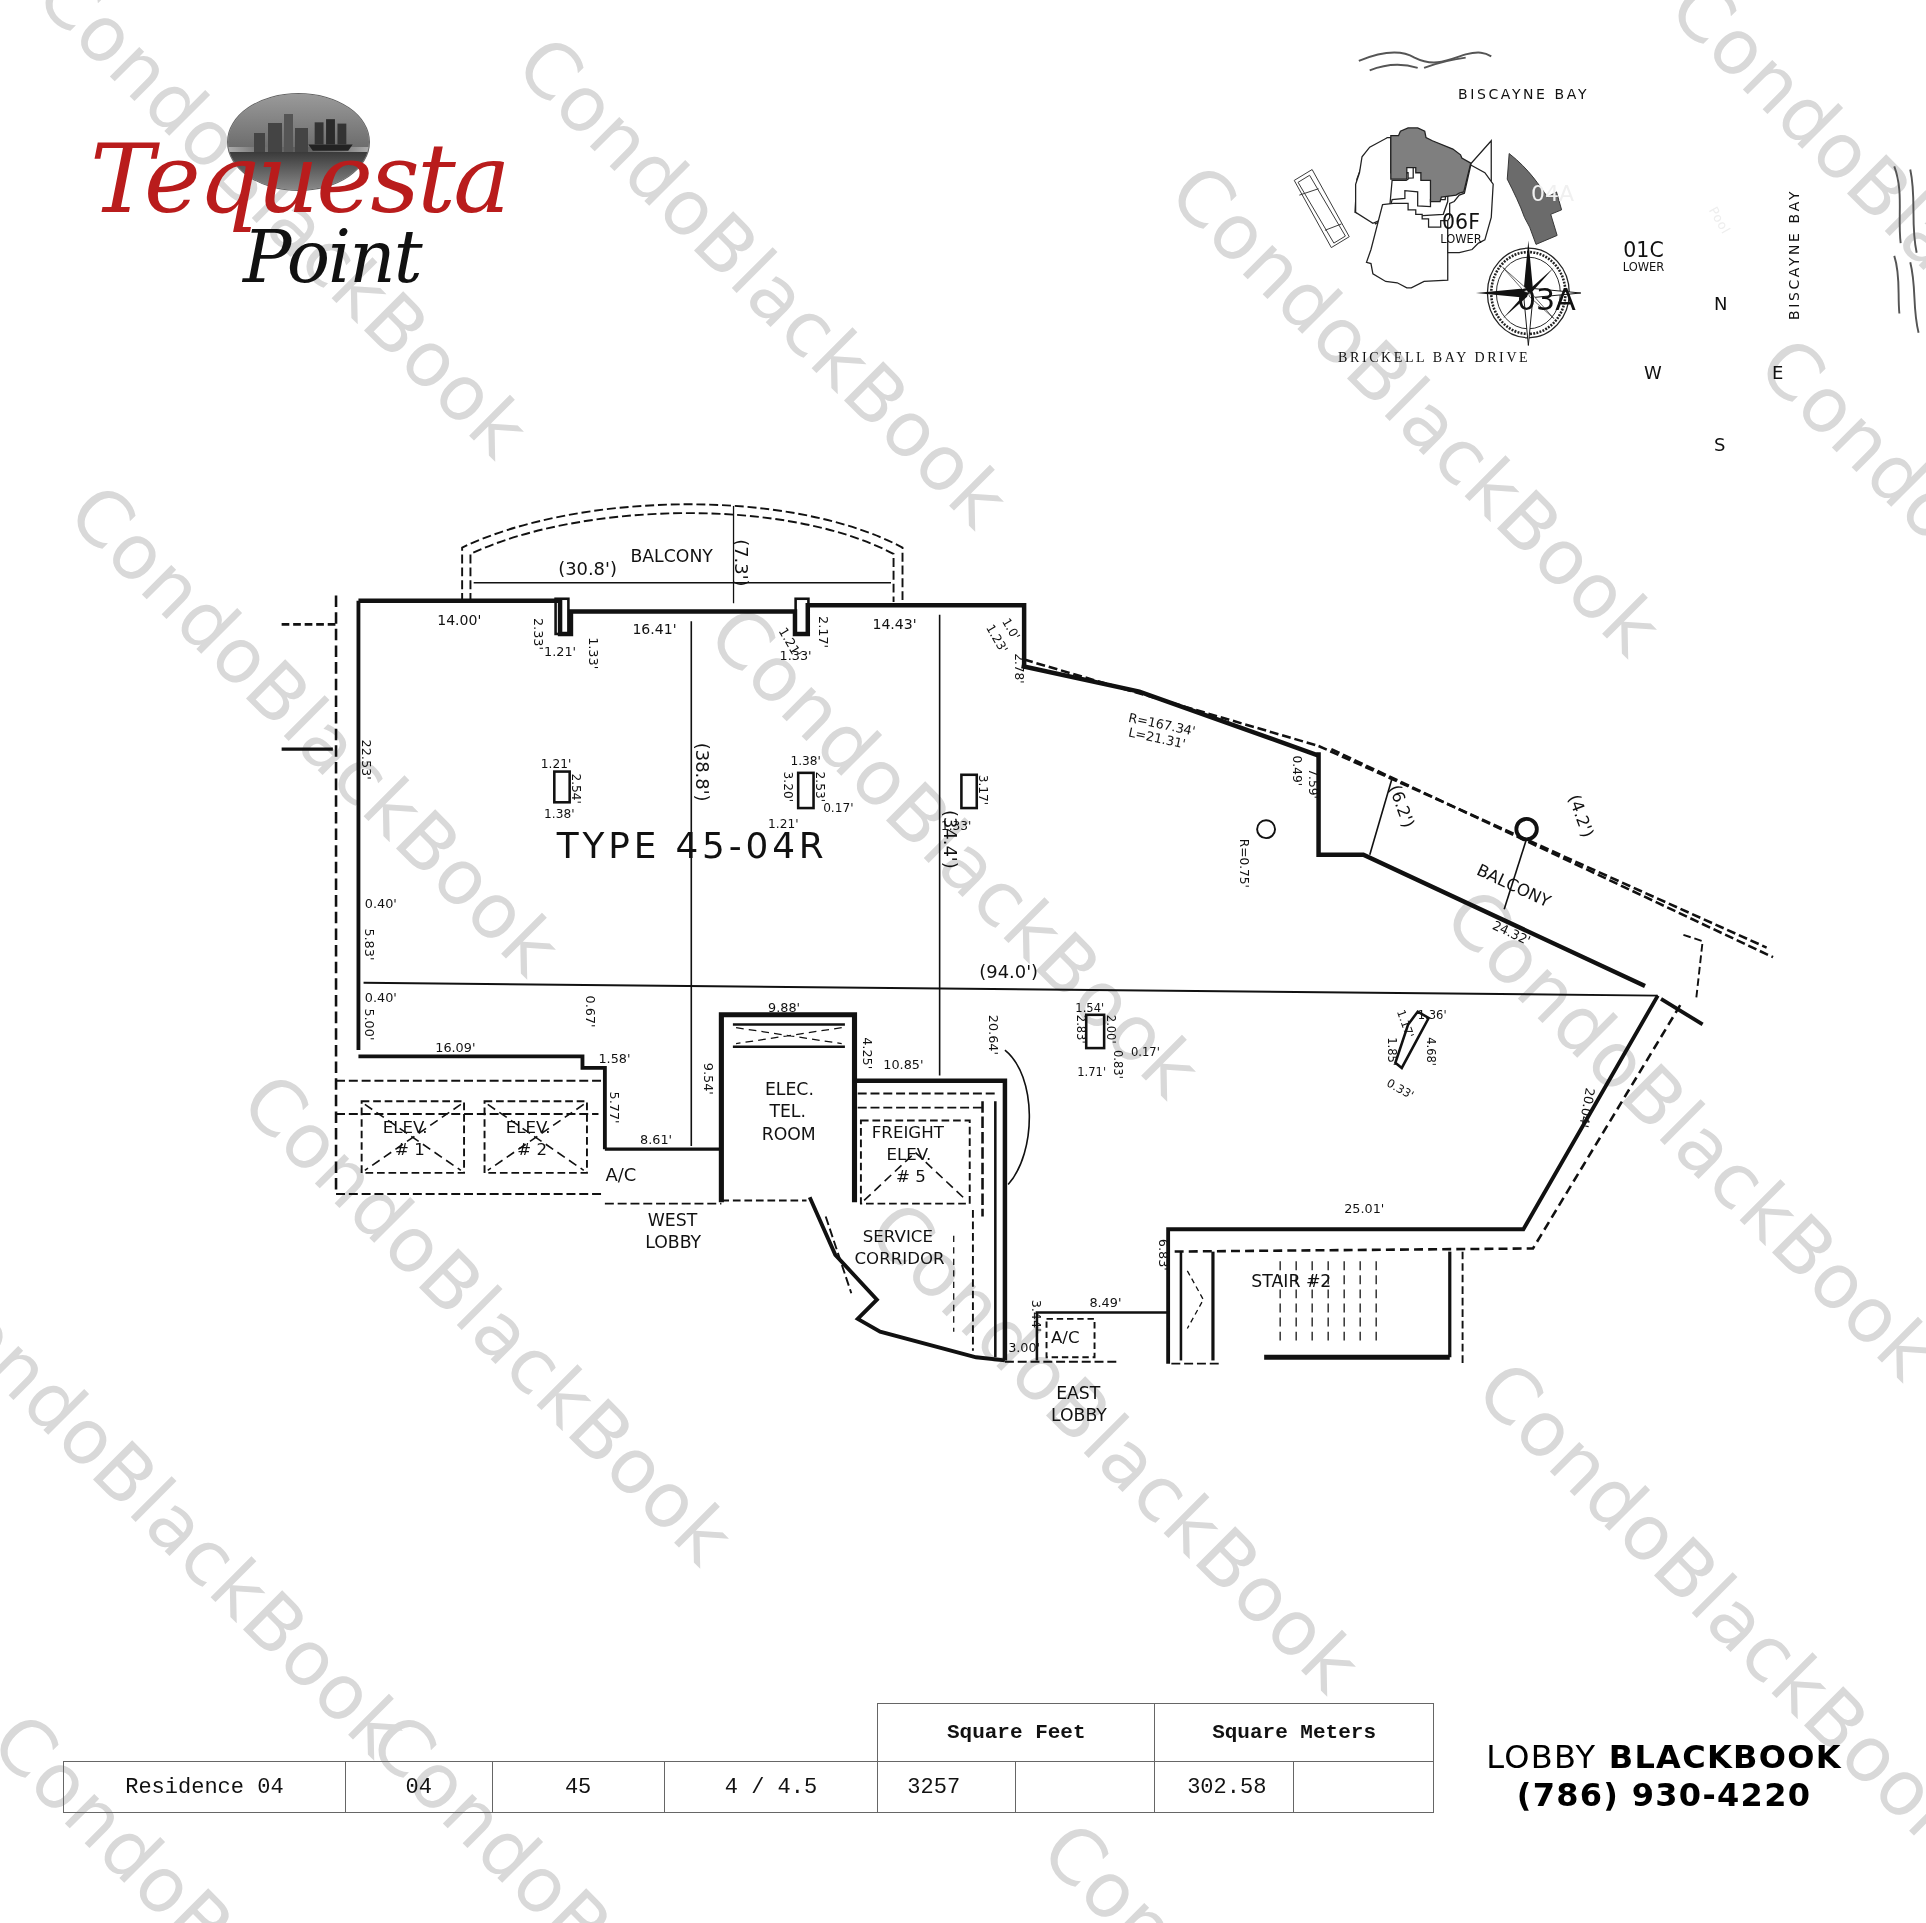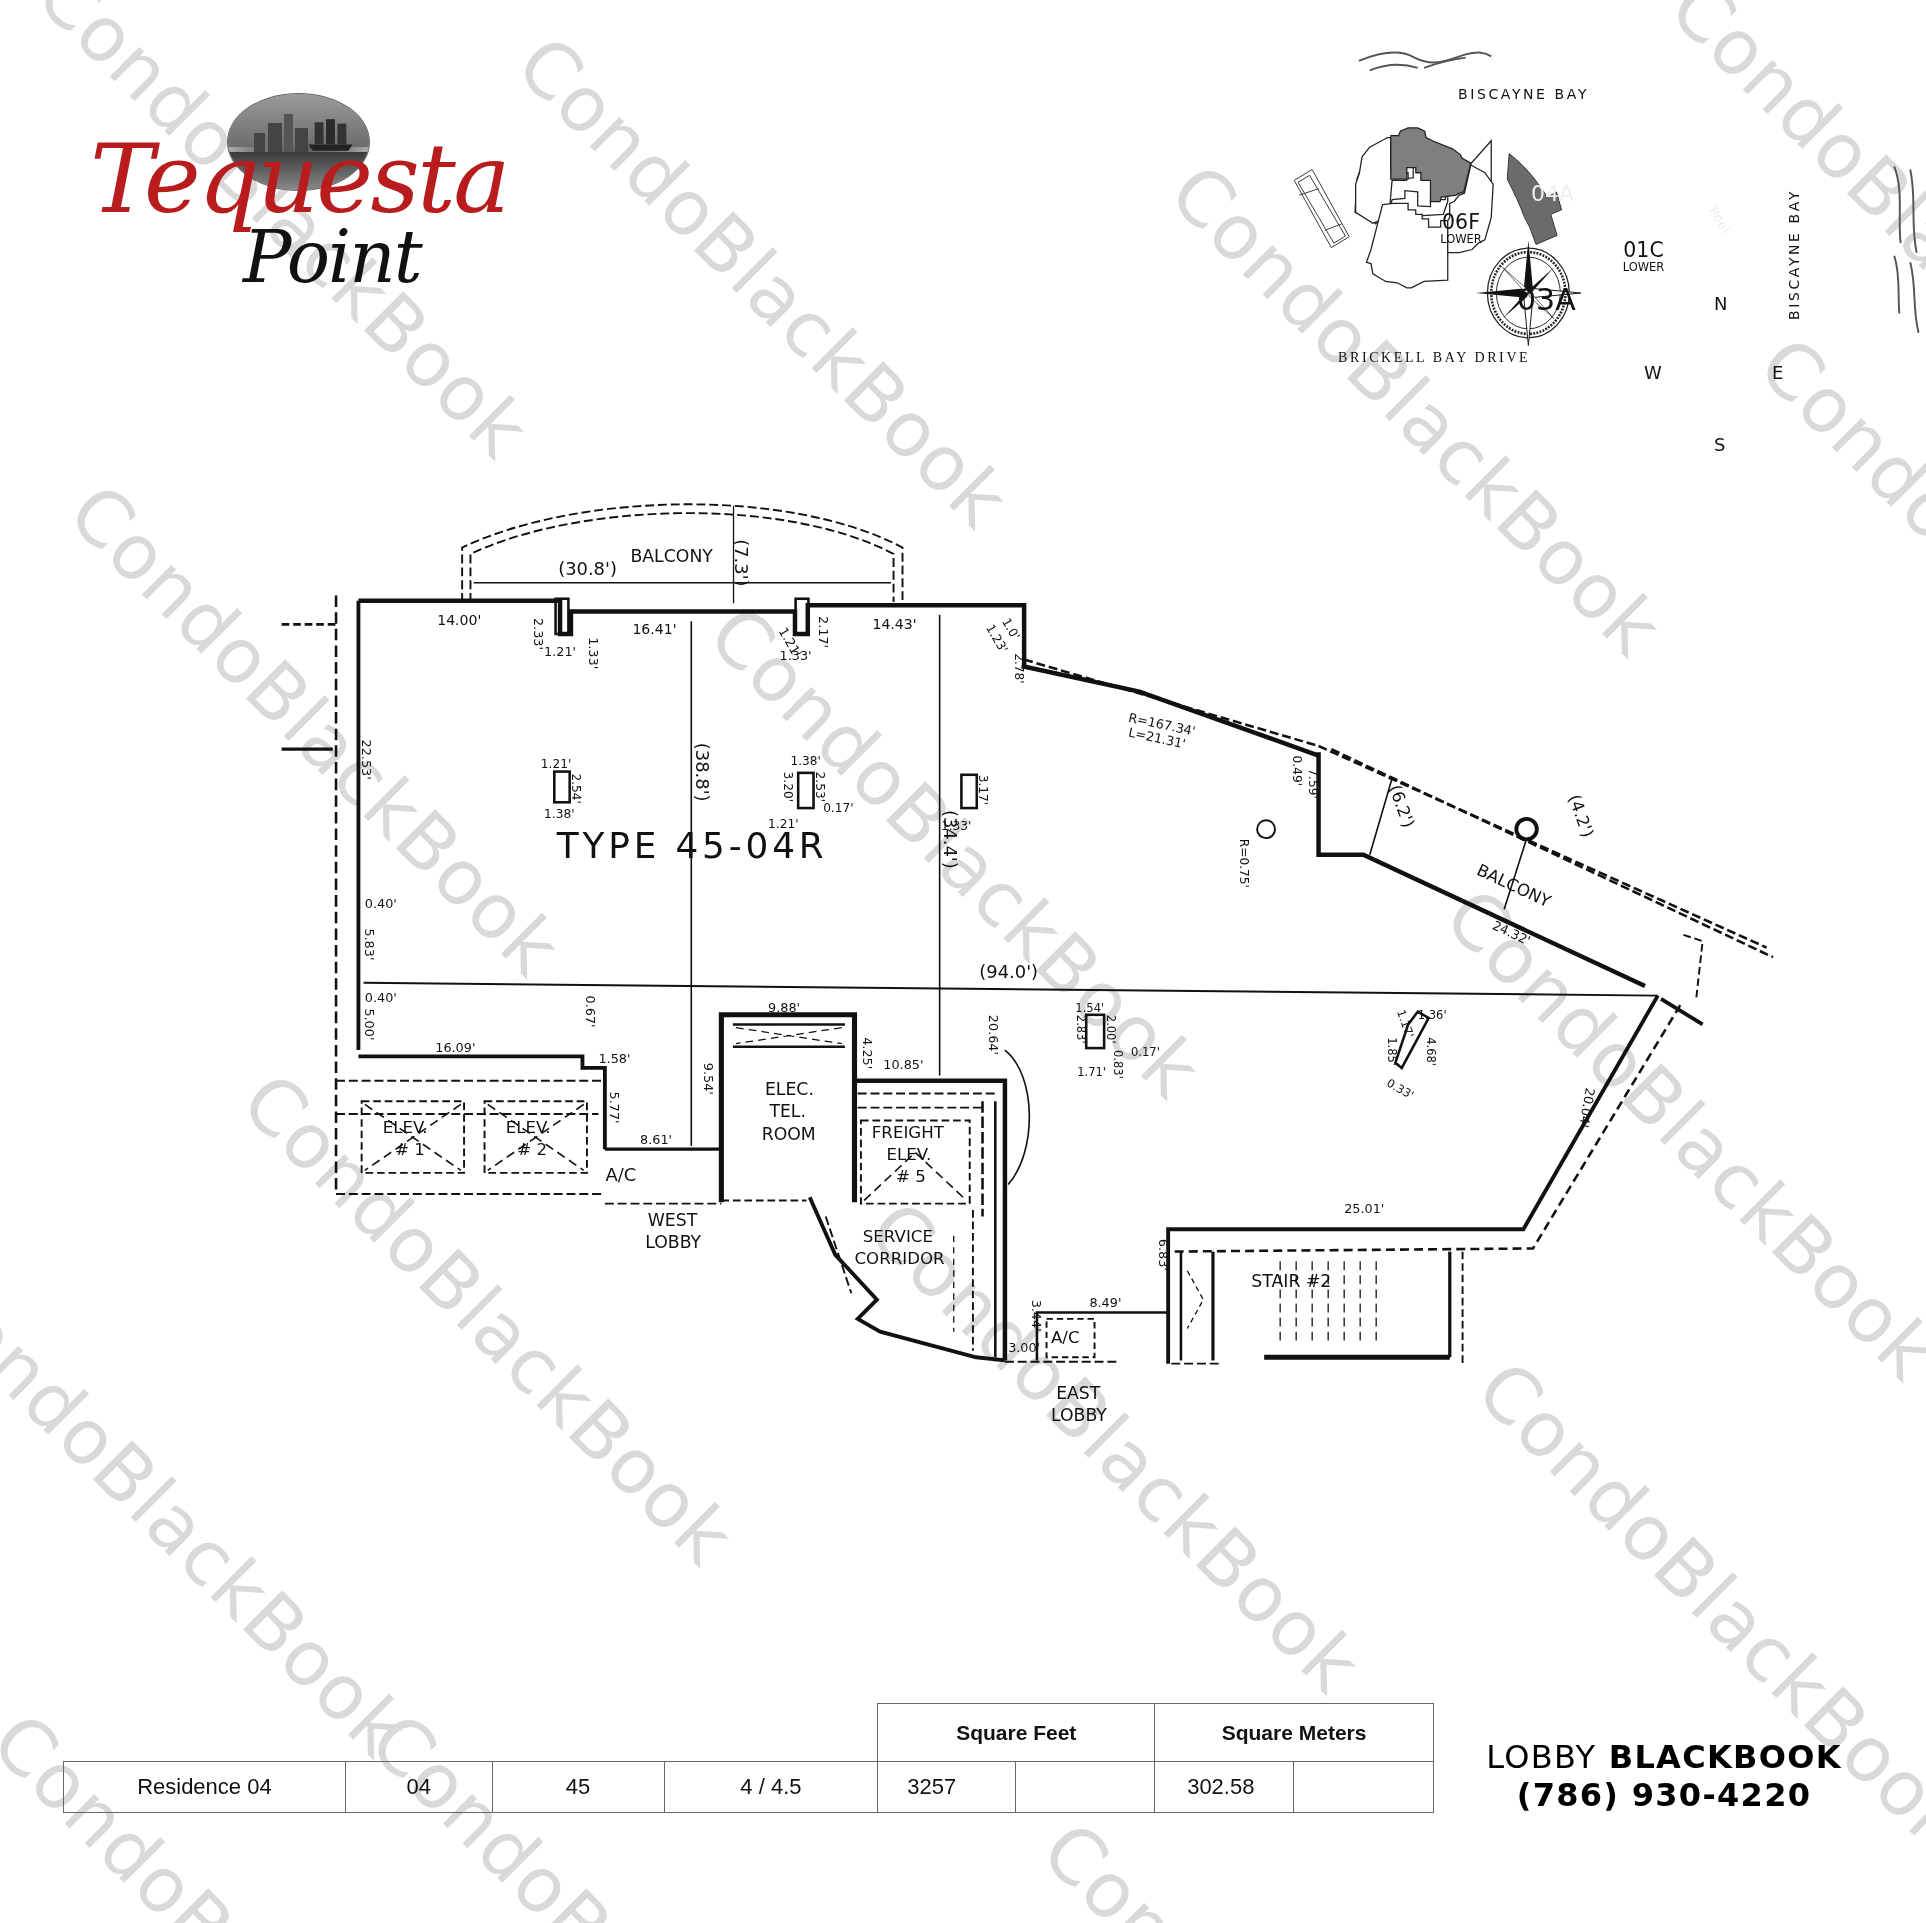--- a/index.html
+++ b/index.html
@@ -16,21 +16,21 @@
   .logo-title{position:absolute;left:90px;top:131px;font-family:"DejaVu Serif",serif;font-style:italic;font-size:96px;line-height:1;color:#b91c1c;z-index:3;letter-spacing:-2.6px;}
   .logo-sub{position:absolute;left:243px;top:221px;font-family:"DejaVu Serif",serif;font-style:italic;font-size:72px;line-height:1;color:#111;z-index:3;letter-spacing:-1.9px;}
   
   .kp-label{position:absolute;font-family:"DejaVu Sans",sans-serif;font-size:14px;letter-spacing:2.6px;color:#111;z-index:3;}
   .kp-unit{position:absolute;font-family:"DejaVu Sans",sans-serif;color:#111;z-index:4;text-align:center;}
   .compass-letter{position:absolute;font-family:"DejaVu Sans",sans-serif;font-size:18px;color:#111;z-index:4;}
   
   svg.plan{position:absolute;left:0;top:0;z-index:2;}
   .plan-text{font-family:"DejaVu Sans",sans-serif;fill:#111;}
   
-  .tbl{position:absolute;border-collapse:collapse;z-index:3;font-family:Liberation Sans, sans-serif;}
+  .tbl{position:absolute;border-collapse:collapse;z-index:3;font-family:Liberation Mono, monospace;}
   .tbl td{border:1.3px solid #666;text-align:center;font-size:22px;padding:0;}
   .tbl .hdr{font-weight:bold;font-size:21px;}
   .tbl .none{border:none;}
   .brand{position:absolute;left:1453px;top:1738px;width:422px;text-align:center;z-index:3;font-family:"DejaVu Sans",sans-serif;font-weight:bold;color:#000;}
   .brand .l1{font-size:32px;letter-spacing:1.3px;line-height:38px;}
   .brand .l1 .thin{font-weight:normal;}
   .brand .l2{font-size:32px;letter-spacing:1.3px;line-height:38px;}
 </style>
 </head>
 <body>

